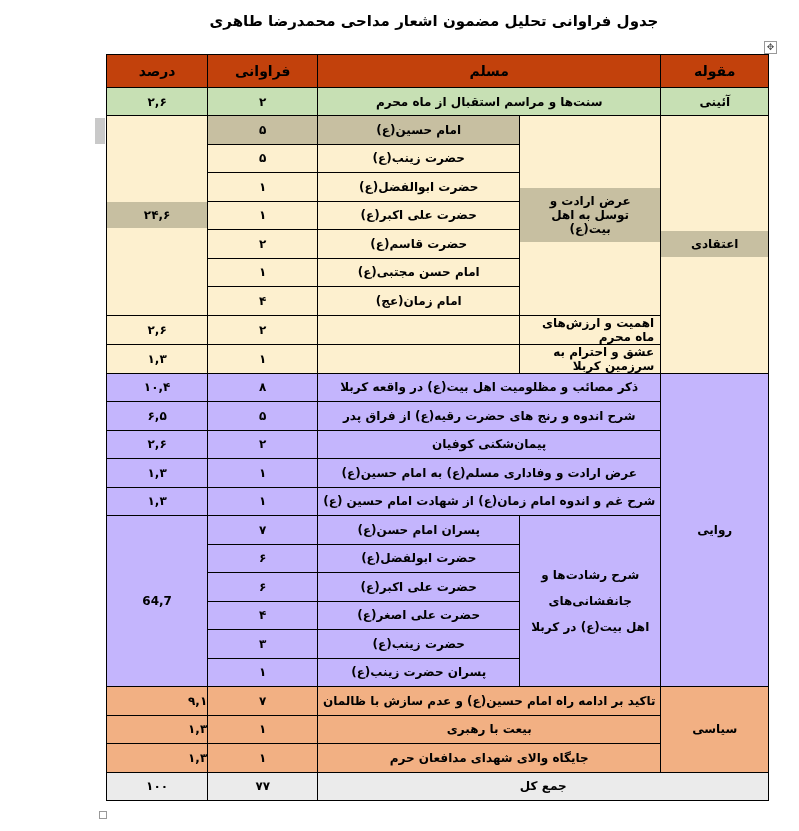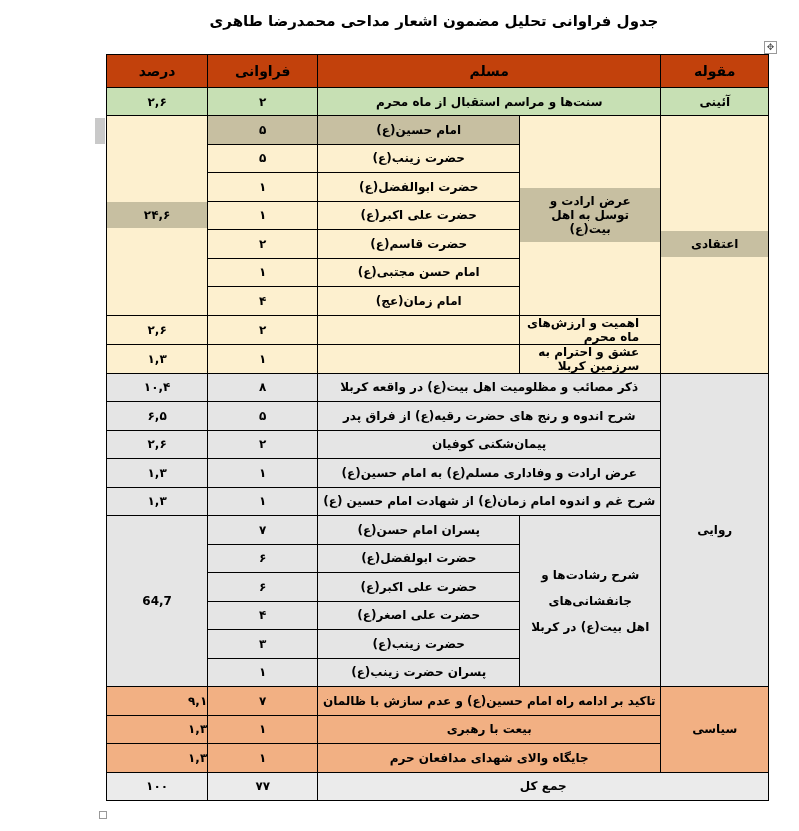--- a/index.html
+++ b/index.html
@@ -13,26 +13,26 @@
   .resize-handle { position:absolute; left:99px; top:811px; width:6px; height:6px;
            border:1px solid #999; background:#fff; }
   .left-mark { position:absolute; left:95px; top:118px; width:10px; height:26px; background:#c9c9c9; }
   table { position:absolute; left:106px; top:54px; border-collapse:collapse;
           table-layout:fixed; direction:rtl; }
   td { border:1.5px solid #000; text-align:center; vertical-align:middle;
        font-weight:bold; font-size:12px; color:#000; padding:0; line-height:14px; }
   .h { background:#c2410c; height:32px; font-size:14px; }
   .g { background:#c7e0b4; height:27px; }
   .y { background:#fdf0cf; height:27.5px; }
-  .p { background:#e5e5e5; height:27.5px; }
+  .p { background:#c4b5fd; height:27.5px; }
   .o { background:#f2b083; height:27.5px; }
   .t { background:#ebebeb; height:27px; }
   .hl { background:#c7bfa1; }
   .band { display:block; background:#c7bfa1; padding:6px 11px; }
-  .right { text-align:right; padding-right:21px; }
+  .right { text-align:right; padding-right:6px; }
   .left { text-align:left; padding-left:81px; }
 </style>
 </head>
 <body>
 
 <div class="title">جدول فراوانی تحلیل مضمون اشعار مداحی محمدرضا طاهری</div>
 <div class="move-handle">✥</div>
 <div class="left-mark"></div>
 
 <table>

